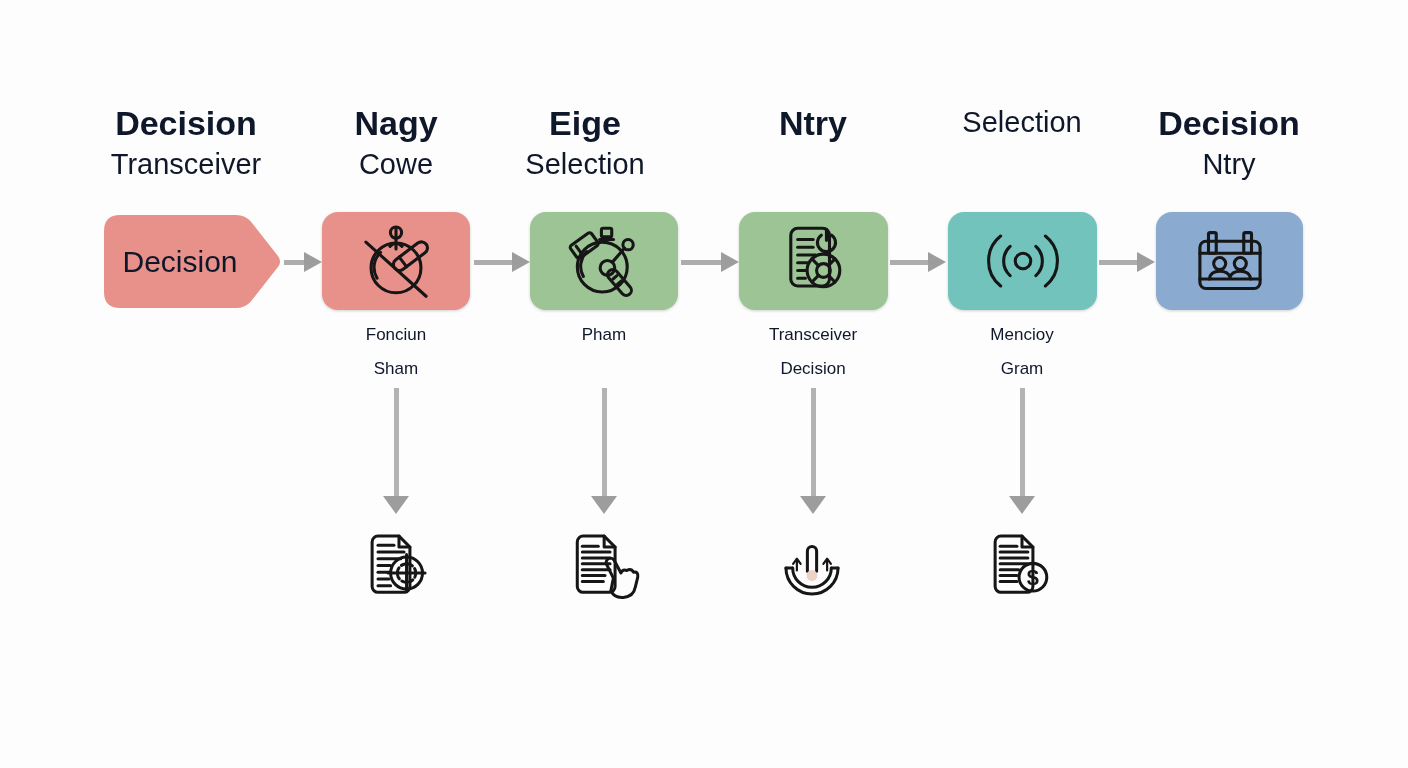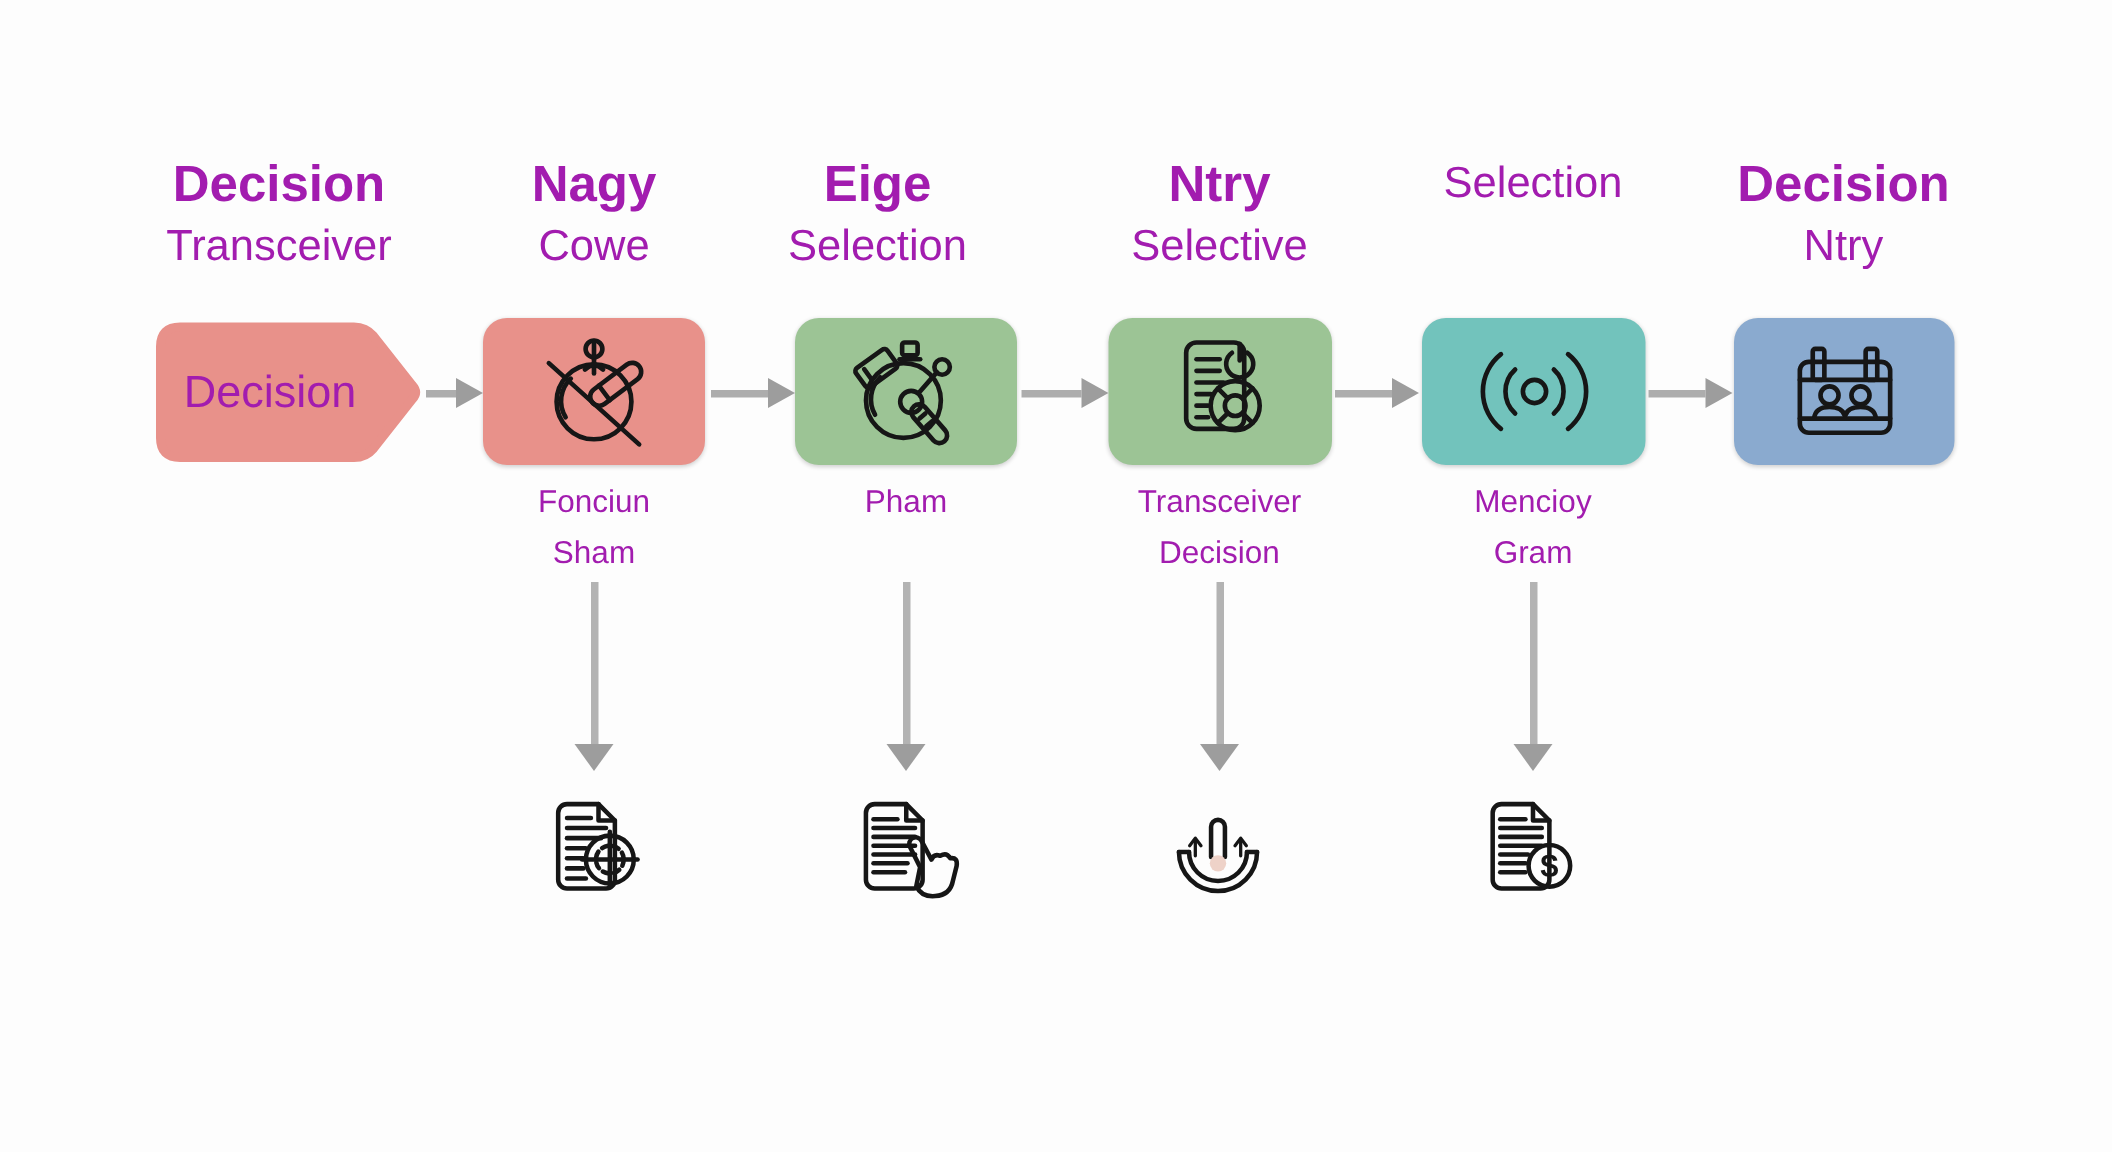--- a/index.html
+++ b/index.html
@@ -1,40 +1,40 @@
 <!DOCTYPE html>
 <html><head>
 <meta charset="utf-8">
 <style>
   html,body { margin:0; padding:0; background:#ffffff; }
   .canvas {
     position:relative; width:1408px; height:768px;
     background:#fdfdfd; overflow:hidden;
-    font-family:"Liberation Sans", sans-serif; color:#a21caf;
+    font-family:"Liberation Sans", sans-serif; color:#0f172a;
   }
   .header { position:absolute; top:102px; width:240px; text-align:center; }
   .header .title   { font-size:34px; font-weight:700; line-height:42px; }
   .header .subtitle{ font-size:29px; font-weight:400; line-height:40px; }
 
   .box {
     position:absolute; top:212px; height:98px; border-radius:16px;
     display:flex; align-items:center; justify-content:center;
     box-shadow:0 1px 3px rgba(0,0,0,0.18);
   }
   .box svg { width:86px; height:86px; display:block; }
 
   .pent { position:absolute; left:103px; top:213px; width:182px; height:97px; }
   .pent svg { width:100%; height:100%; display:block; }
   .pent .pent-label {
     position:absolute; left:10px; top:0; width:134px; height:100%;
     display:flex; align-items:center; justify-content:center; font-size:30px;
   }
 
   .sublabel { position:absolute; top:318px; width:240px; text-align:center;
-              font-size:21px; line-height:34px; }
+              font-size:17px; line-height:34px; }
 
   .harrow { position:absolute; top:252px; height:20px; display:flex; align-items:center; }
   .harrow .shaft { height:5px; background:#adadad; }
   .harrow .head  { width:0; height:0; border-top:10px solid transparent;
                    border-bottom:10px solid transparent; border-left:18px solid #9d9d9d; }
 
   .varrow { position:absolute; top:388px; width:26px;
             display:flex; flex-direction:column; align-items:center; }
   .varrow .shaft { width:5px; height:108px; background:#b3b3b3; }
   .varrow .head  { width:0; height:0; border-left:13px solid transparent;
@@ -59,21 +59,20 @@
   <div class="header" style="left:276px">
     <div class="title">Nagy</div>
     <div class="subtitle">Cowe</div>
   </div>
   <div class="header" style="left:465px">
     <div class="title">Eige</div>
     <div class="subtitle">Selection</div>
   </div>
   <div class="header" style="left:693px">
     <div class="title">Ntry</div>
-    <div class="subtitle">Selective</div>
   </div>
   <div class="header" style="left:902px">
     <div class="subtitle">Selection</div>
   </div>
   <div class="header" style="left:1109px">
     <div class="title">Decision</div>
     <div class="subtitle">Ntry</div>
   </div>
 
   <div class="pent">

